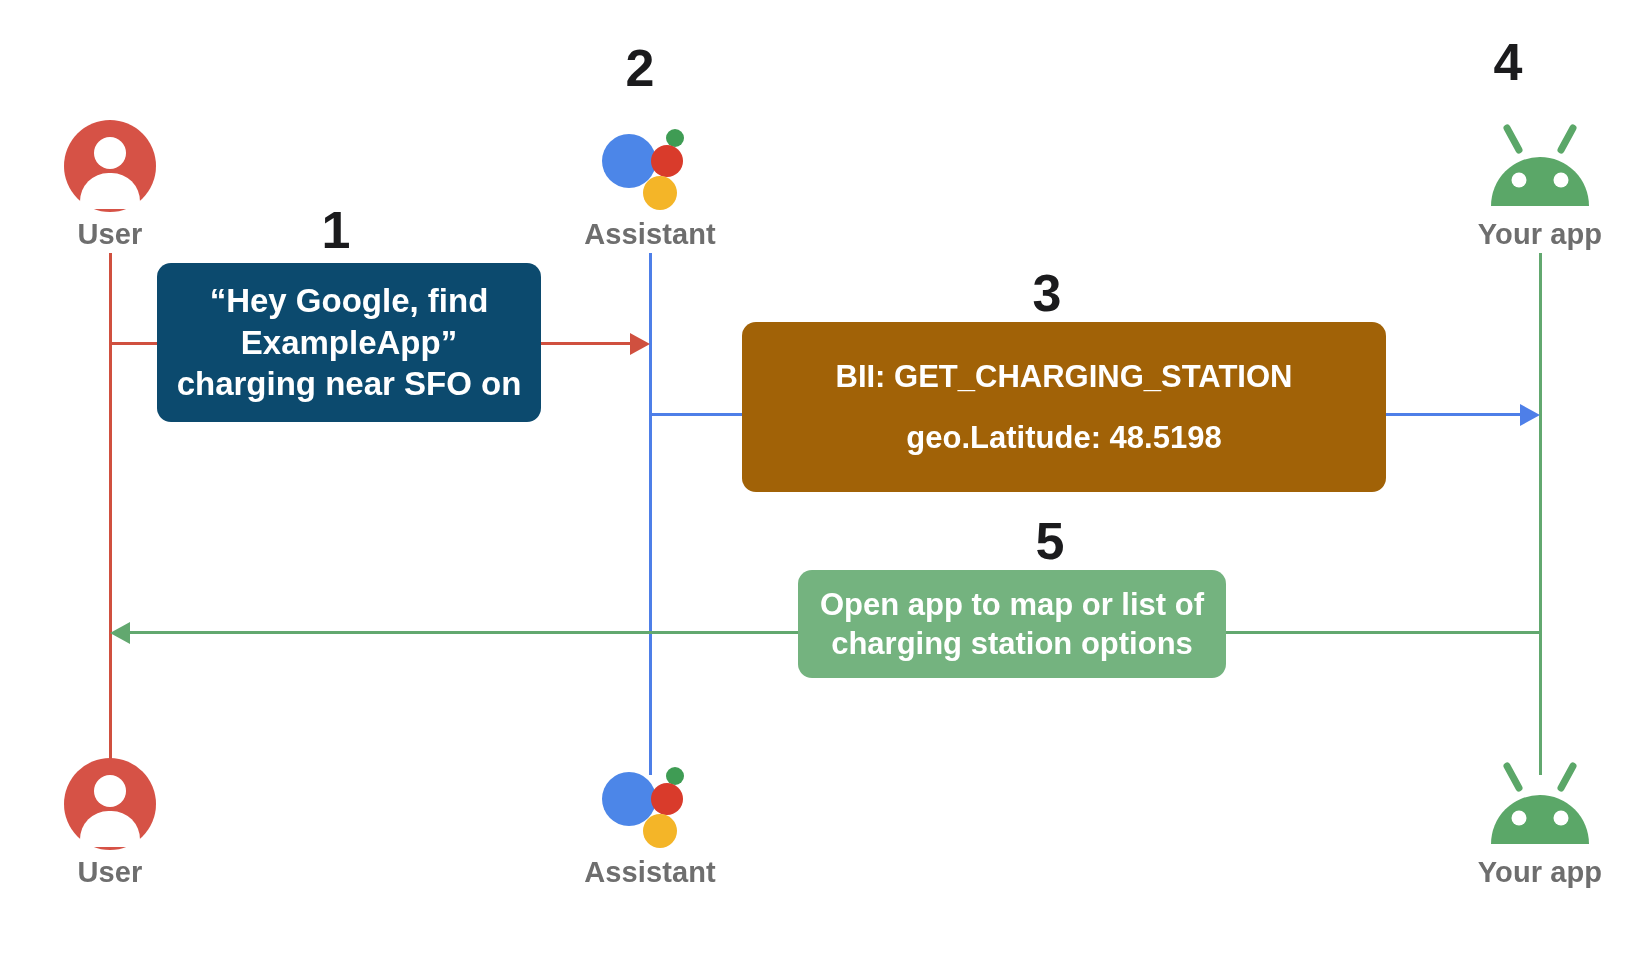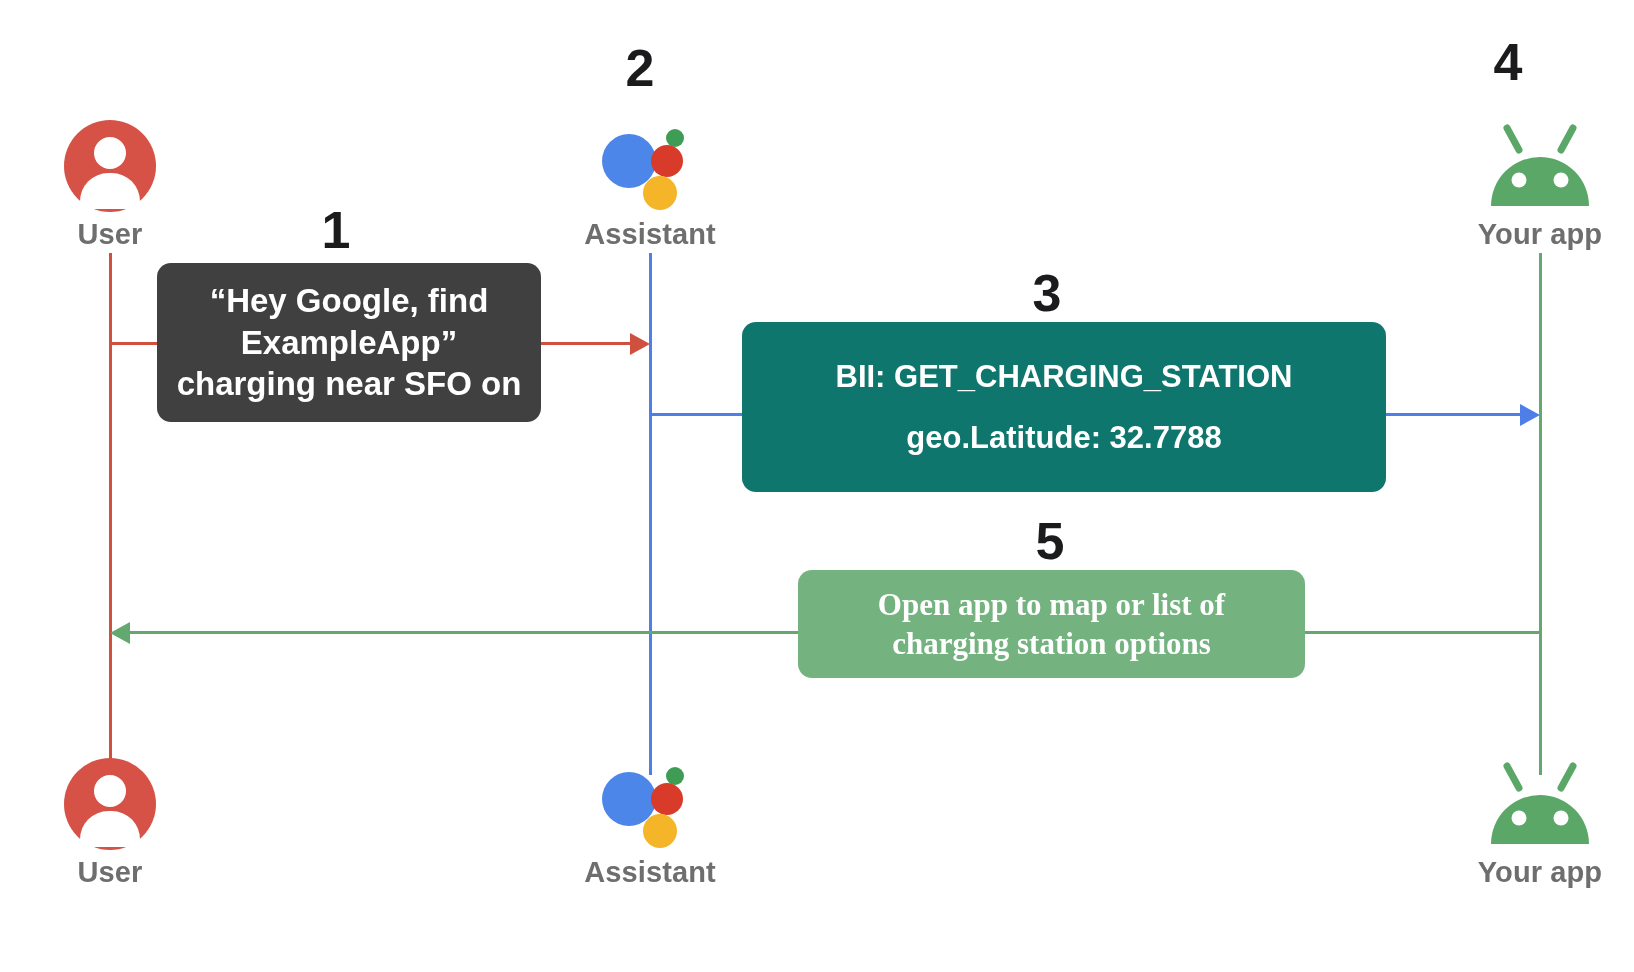--- a/index.html
+++ b/index.html
@@ -32,22 +32,22 @@
   .asst-red{width:32px;height:32px;background:#d93b2b;left:51px;top:25px;}
   .asst-yellow{width:34px;height:34px;background:#f4b528;left:43px;top:56px;}
 
   
   .app-ico{width:110px;height:92px;position:relative;}
 
   
   .msgbox{position:absolute;border-radius:14px;display:flex;flex-direction:column;
           align-items:center;justify-content:center;color:#fff;text-align:center;
           font-weight:700;font-family:"Liberation Sans",sans-serif;}
-  .box-red{background:#404040;}
-  .box-blue{background:#0f766e;}
+  .box-red{background:#0c4a6e;}
+  .box-blue{background:#a16207;}
   .box-green{background:#74b37f;}
   .msgbox .line{line-height:1.26;white-space:nowrap;}
 
   
   .stepnum{position:absolute;font-size:52px;font-weight:700;color:#1b1b1d;
            font-family:"Liberation Sans",sans-serif;text-align:center;width:80px;}
 
   
   .conn{position:absolute;height:3px;}
   .conn-red{background:#d0503f;}
@@ -149,21 +149,21 @@
   <div class="stepnum" style="left:1010px;top:511px;">5</div>
 
   <div class="msgbox box-red" style="left:157px;top:263px;width:384px;height:159px;font-size:33px;">
     <div class="line">“Hey Google, find</div>
     <div class="line">ExampleApp”</div>
     <div class="line">charging near SFO on</div>
   </div>
 
   <div class="msgbox box-blue" style="left:742px;top:322px;width:644px;height:170px;font-size:31px;">
     <div class="line" style="margin-bottom:22px;">BII: GET_CHARGING_STATION</div>
-    <div class="line">geo.Latitude: 32.7788</div>
+    <div class="line">geo.Latitude: 48.5198</div>
   </div>
 
-  <div class="msgbox box-green" style="left:798px;top:570px;width:507px;height:108px;font-size:31px;font-family:Liberation Serif, serif;">
+  <div class="msgbox box-green" style="left:798px;top:570px;width:428px;height:108px;font-size:31px;">
     <div class="line">Open app to map or list of</div>
     <div class="line">charging station options</div>
   </div>
 
 </div>
 
 </body></html>

